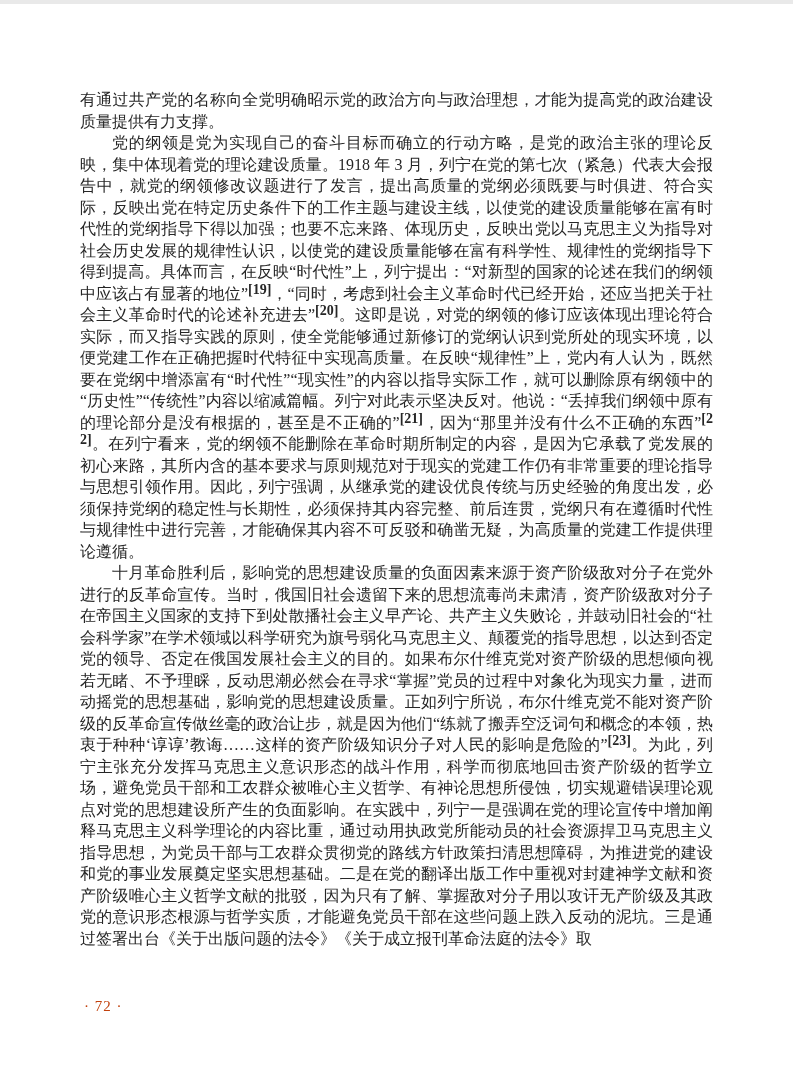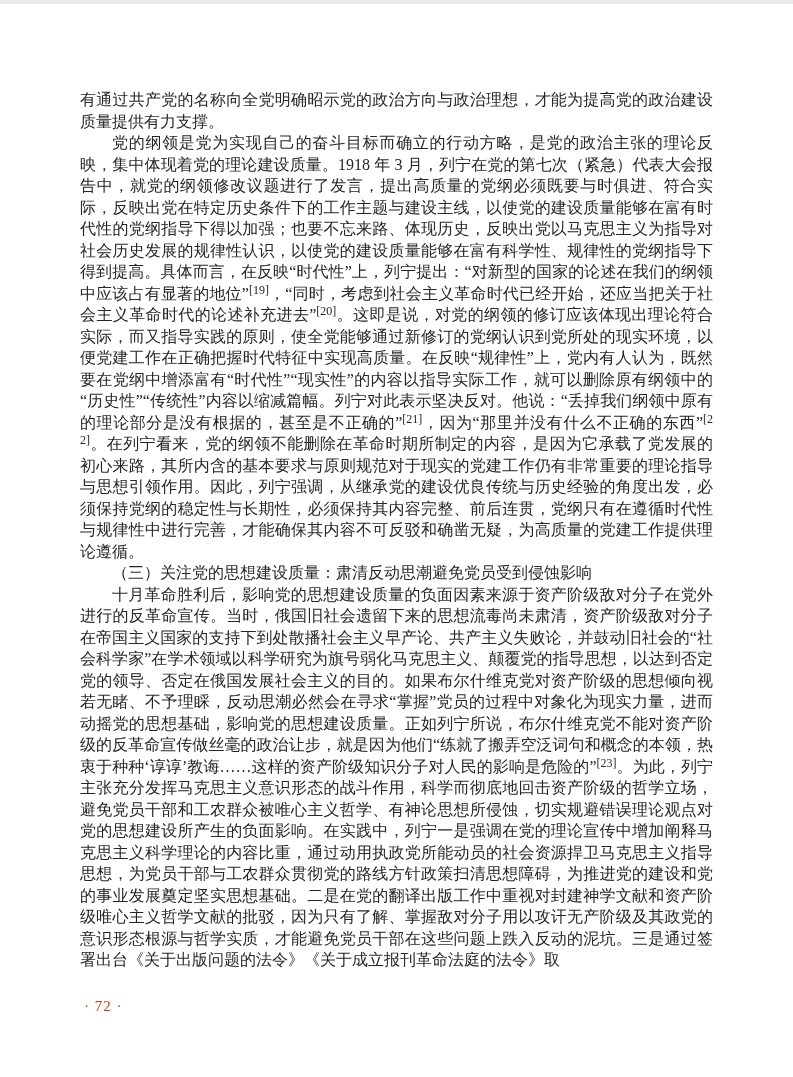--- a/index.html
+++ b/index.html
@@ -30,38 +30,38 @@
     line-height: 21.5px;
     text-align: justify;
     text-justify: inter-ideograph;
     text-indent: 2em;
     word-break: break-all;
   }
   .text-block p.continuation {
     text-indent: 0;
   }
   .text-block p sup {
-    font-size: 12px;
+    font-size: 14px;
     line-height: 0;
     vertical-align: 5px;
     letter-spacing: 0;
+    font-weight: bold;
   }
   .page-number {
     position: absolute;
     left: 84px;
     top: 994px;
     font-size: 15px;
     color: #c2410c;
     letter-spacing: 1px;
   }
 </style>
 </head>
 <body>
 
 <div class="page">
   <main class="text-block">
     <p class="continuation"><span>有通过共产党的名称向全党明确昭示党的政治方向与政治理想，才能为提高党的政治建设质量提供有力支撑。</span></p>
     <p class="paragraph"><span>党的纲领是党为实现自己的奋斗目标而确立的行动方略，是党的政治主张的理论反映，集中体现着党的理论建设质量。1918 年 3 月，列宁在党的第七次（紧急）代表大会报告中，就党的纲领修改议题进行了发言，提出高质量的党纲必须既要与时俱进、符合实际，反映出党在特定历史条件下的工作主题与建设主线，以使党的建设质量能够在富有时代性的党纲指导下得以加强；也要不忘来路、体现历史，反映出党以马克思主义为指导对社会历史发展的规律性认识，以使党的建设质量能够在富有科学性、规律性的党纲指导下得到提高。具体而言，在反映“时代性”上，列宁提出：“对新型的国家的论述在我们的纲领中应该占有显著的地位”</span><sup>[19]</sup><span>，“同时，考虑到社会主义革命时代已经开始，还应当把关于社会主义革命时代的论述补充进去”</span><sup>[20]</sup><span>。这即是说，对党的纲领的修订应该体现出理论符合实际，而又指导实践的原则，使全党能够通过新修订的党纲认识到党所处的现实环境，以便党建工作在正确把握时代特征中实现高质量。在反映“规律性”上，党内有人认为，既然要在党纲中增添富有“时代性”“现实性”的内容以指导实际工作，就可以删除原有纲领中的“历史性”“传统性”内容以缩减篇幅。列宁对此表示坚决反对。他说：“丢掉我们纲领中原有的理论部分是没有根据的，甚至是不正确的”</span><sup>[21]</sup><span>，因为“那里并没有什么不正确的东西”</span><sup>[22]</sup><span>。在列宁看来，党的纲领不能删除在革命时期所制定的内容，是因为它承载了党发展的初心来路，其所内含的基本要求与原则规范对于现实的党建工作仍有非常重要的理论指导与思想引领作用。因此，列宁强调，从继承党的建设优良传统与历史经验的角度出发，必须保持党纲的稳定性与长期性，必须保持其内容完整、前后连贯，党纲只有在遵循时代性与规律性中进行完善，才能确保其内容不可反驳和确凿无疑，为高质量的党建工作提供理论遵循。</span></p>
-    <p class="heading"><span>（三）关注党的思想建设质量：肃清反动思潮避免党员受到侵蚀影响</span></p>
     <p class="paragraph"><span>十月革命胜利后，影响党的思想建设质量的负面因素来源于资产阶级敌对分子在党外进行的反革命宣传。当时，俄国旧社会遗留下来的思想流毒尚未肃清，资产阶级敌对分子在帝国主义国家的支持下到处散播社会主义早产论、共产主义失败论，并鼓动旧社会的“社会科学家”在学术领域以科学研究为旗号弱化马克思主义、颠覆党的指导思想，以达到否定党的领导、否定在俄国发展社会主义的目的。如果布尔什维克党对资产阶级的思想倾向视若无睹、不予理睬，反动思潮必然会在寻求“掌握”党员的过程中对象化为现实力量，进而动摇党的思想基础，影响党的思想建设质量。正如列宁所说，布尔什维克党不能对资产阶级的反革命宣传做丝毫的政治让步，就是因为他们“练就了搬弄空泛词句和概念的本领，热衷于种种‘谆谆’教诲……这样的资产阶级知识分子对人民的影响是危险的”</span><sup>[23]</sup><span>。为此，列宁主张充分发挥马克思主义意识形态的战斗作用，科学而彻底地回击资产阶级的哲学立场，避免党员干部和工农群众被唯心主义哲学、有神论思想所侵蚀，切实规避错误理论观点对党的思想建设所产生的负面影响。在实践中，列宁一是强调在党的理论宣传中增加阐释马克思主义科学理论的内容比重，通过动用执政党所能动员的社会资源捍卫马克思主义指导思想，为党员干部与工农群众贯彻党的路线方针政策扫清思想障碍，为推进党的建设和党的事业发展奠定坚实思想基础。二是在党的翻译出版工作中重视对封建神学文献和资产阶级唯心主义哲学文献的批驳，因为只有了解、掌握敌对分子用以攻讦无产阶级及其政党的意识形态根源与哲学实质，才能避免党员干部在这些问题上跌入反动的泥坑。三是通过签署出台《关于出版问题的法令》《关于成立报刊革命法庭的法令》取</span></p>
   </main>
   <div class="page-number">· 72 ·</div>
 </div>
 
 </body></html>

